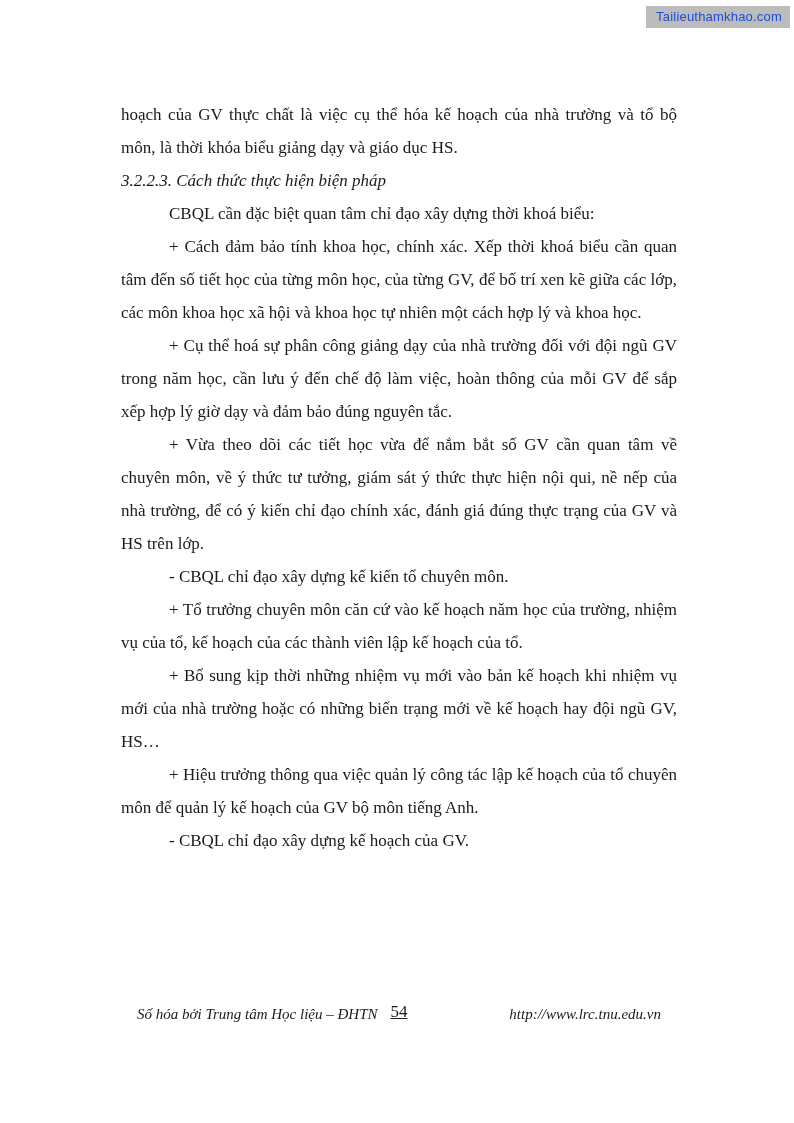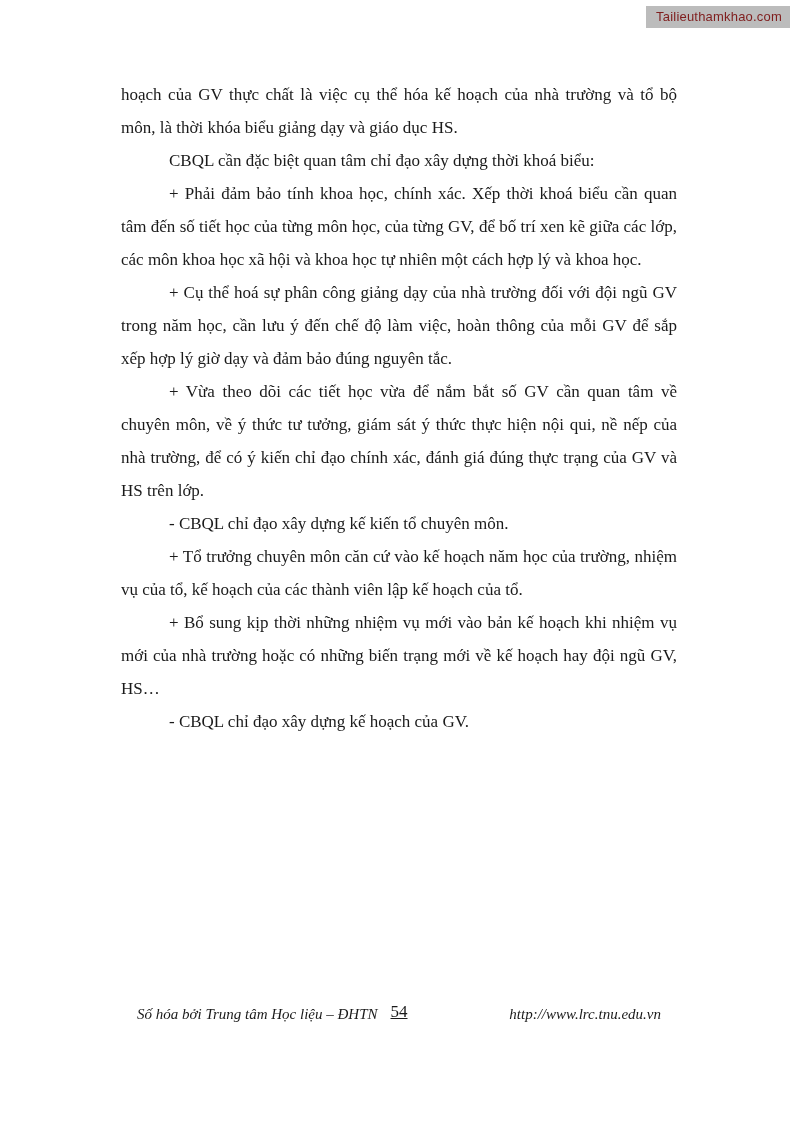--- a/index.html
+++ b/index.html
@@ -11,40 +11,40 @@
     background: #ffffff;
     overflow: hidden;
     font-family: "Liberation Serif", serif;
     color: #1a1a1a;
   }
   .watermark {
     position: absolute;
     top: 6px;
     right: 4px;
     background: #bcbcbc;
-    color: #7f1d1d;
+    color: #1d4ed8;
     font-family: "Liberation Sans", sans-serif;
     font-size: 13px;
     line-height: 20px;
     padding: 1px 8px 1px 10px;
     letter-spacing: 0.2px;
   }
   .content {
     position: absolute;
     top: 78px;
     left: 121px;
     width: 556px;
     font-size: 17px;
     line-height: 33px;
     text-align: justify;
   }
   .content p { margin: 0; }
   .content p.indent { text-indent: 48px; }
   .content p.heading { font-style: italic; text-indent: 0; }
-  .content p.plain { text-indent: 0; }
+  .content p.plain { text-indent: 0; margin-top: 20px; }
   .page-footer {
     position: absolute;
     top: 1000px;
     left: 121px;
     width: 556px;
     height: 30px;
     font-size: 15px;
   }
   .footer-left {
     position: absolute;
@@ -70,27 +70,29 @@
 </style>
 </head>
 <body>
 
 <div class="page">
 
   <div class="watermark">Tailieuthamkhao.com</div>
 
   <div class="content">
       <p class="plain">hoạch của GV thực chất là việc cụ thể hóa kế hoạch của nhà trường và tổ bộ môn, là thời khóa biểu giảng dạy và giáo dục HS.</p>
+      <p class="heading">3.2.2.3. Cách thức thực hiện biện pháp</p>
       <p class="indent">CBQL cần đặc biệt quan tâm chỉ đạo xây dựng thời khoá biểu:</p>
-      <p class="indent">+ Phải đảm bảo tính khoa học, chính xác. Xếp thời khoá biểu cần quan tâm đến số tiết học của từng môn học, của từng GV, để bố trí xen kẽ giữa các lớp, các môn khoa học xã hội và khoa học tự nhiên một cách hợp lý và khoa học.</p>
+      <p class="indent">+ Cách đảm bảo tính khoa học, chính xác. Xếp thời khoá biểu cần quan tâm đến số tiết học của từng môn học, của từng GV, để bố trí xen kẽ giữa các lớp, các môn khoa học xã hội và khoa học tự nhiên một cách hợp lý và khoa học.</p>
       <p class="indent">+ Cụ thể hoá sự phân công giảng dạy của nhà trường đối với đội ngũ GV trong năm học, cần lưu ý đến chế độ làm việc, hoàn thông của mỗi GV để sắp xếp hợp lý giờ dạy và đảm bảo đúng nguyên tắc.</p>
       <p class="indent">+ Vừa theo dõi các tiết học vừa để nắm bắt số GV cần quan tâm về chuyên môn, về ý thức tư tưởng, giám sát ý thức thực hiện nội qui, nề nếp của nhà trường, để có ý kiến chỉ đạo chính xác, đánh giá đúng thực trạng của GV và HS trên lớp.</p>
       <p class="indent">- CBQL chỉ đạo xây dựng kế kiến tổ chuyên môn.</p>
       <p class="indent">+ Tổ trưởng chuyên môn căn cứ vào kế hoạch năm học của trường, nhiệm vụ của tổ, kế hoạch của các thành viên lập kế hoạch của tổ.</p>
       <p class="indent">+ Bổ sung kịp thời những nhiệm vụ mới vào bản kế hoạch khi nhiệm vụ mới của nhà trường hoặc có những biến trạng mới về kế hoạch hay đội ngũ GV, HS…</p>
+      <p class="indent">+ Hiệu trưởng thông qua việc quản lý công tác lập kế hoạch của tổ chuyên môn để quản lý kế hoạch của GV bộ môn tiếng Anh.</p>
       <p class="indent">- CBQL chỉ đạo xây dựng kế hoạch của GV.</p>
     </div>
 
   <div class="page-footer">
     <span class="footer-left">Số hóa bởi Trung tâm Học liệu – ĐHTN</span>
     <span class="footer-page-number">54</span>
     <span class="footer-right">http://www.lrc.tnu.edu.vn</span>
   </div>
 
 </div>

